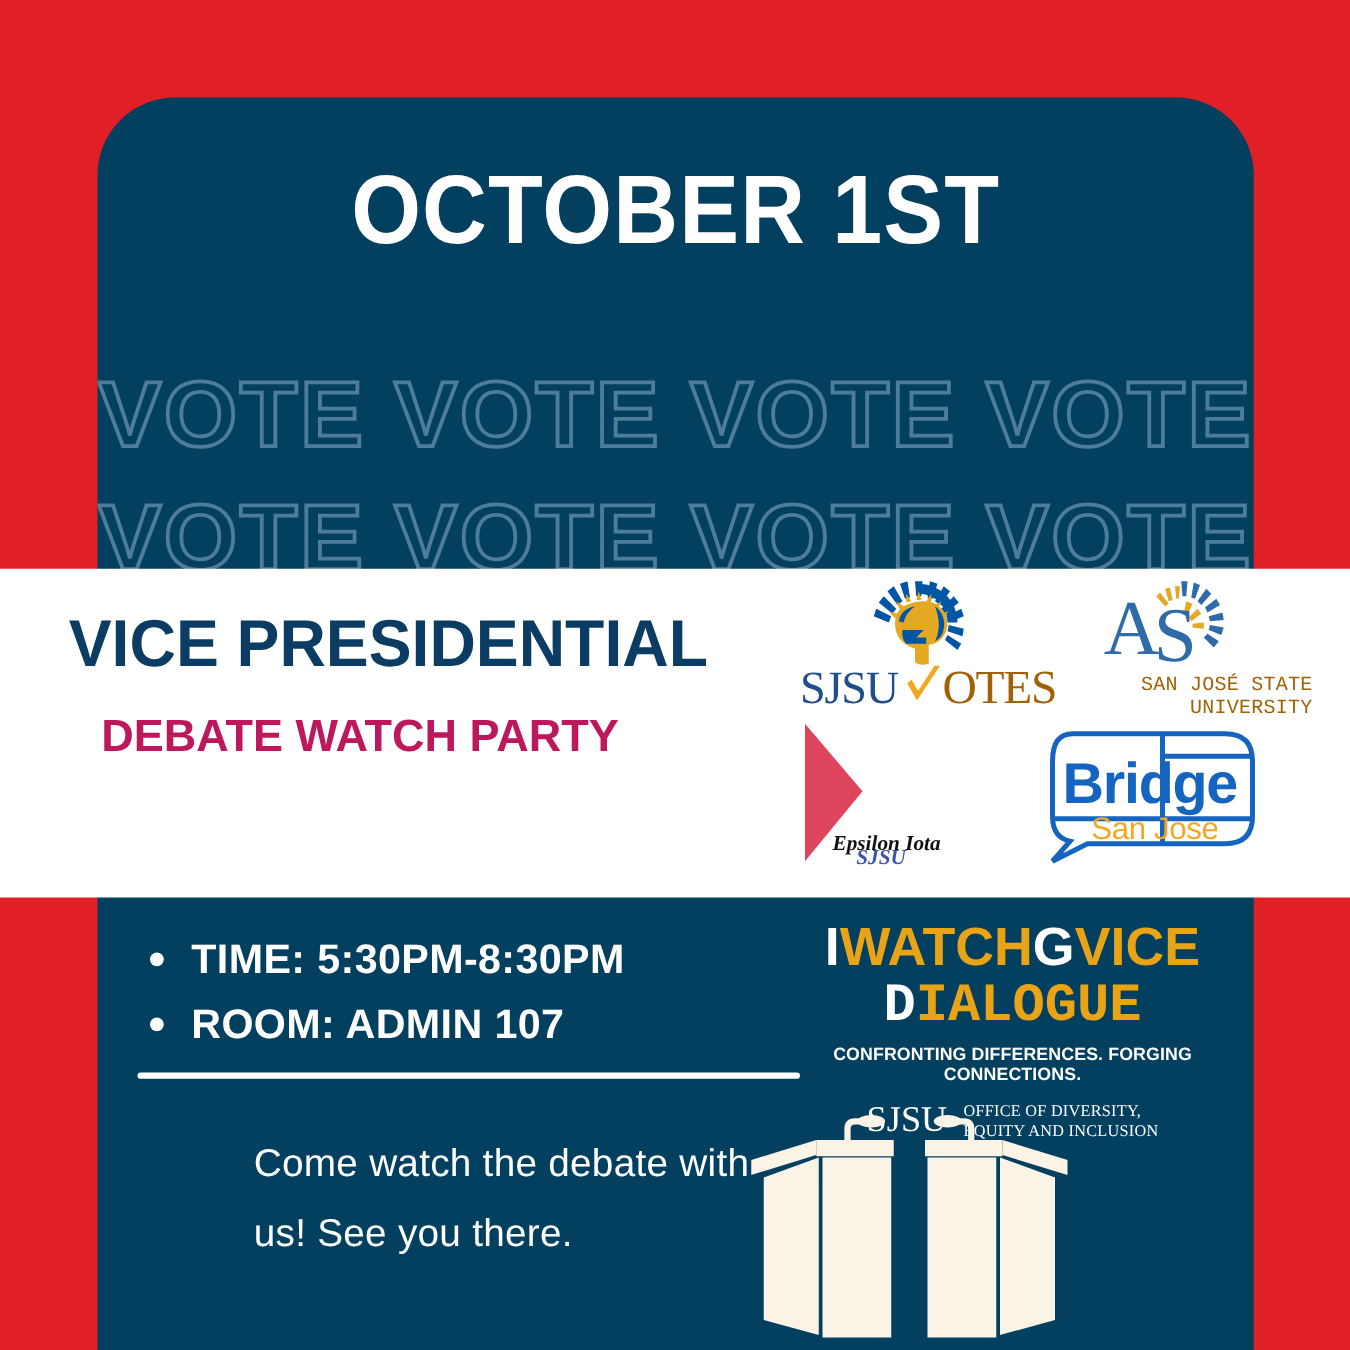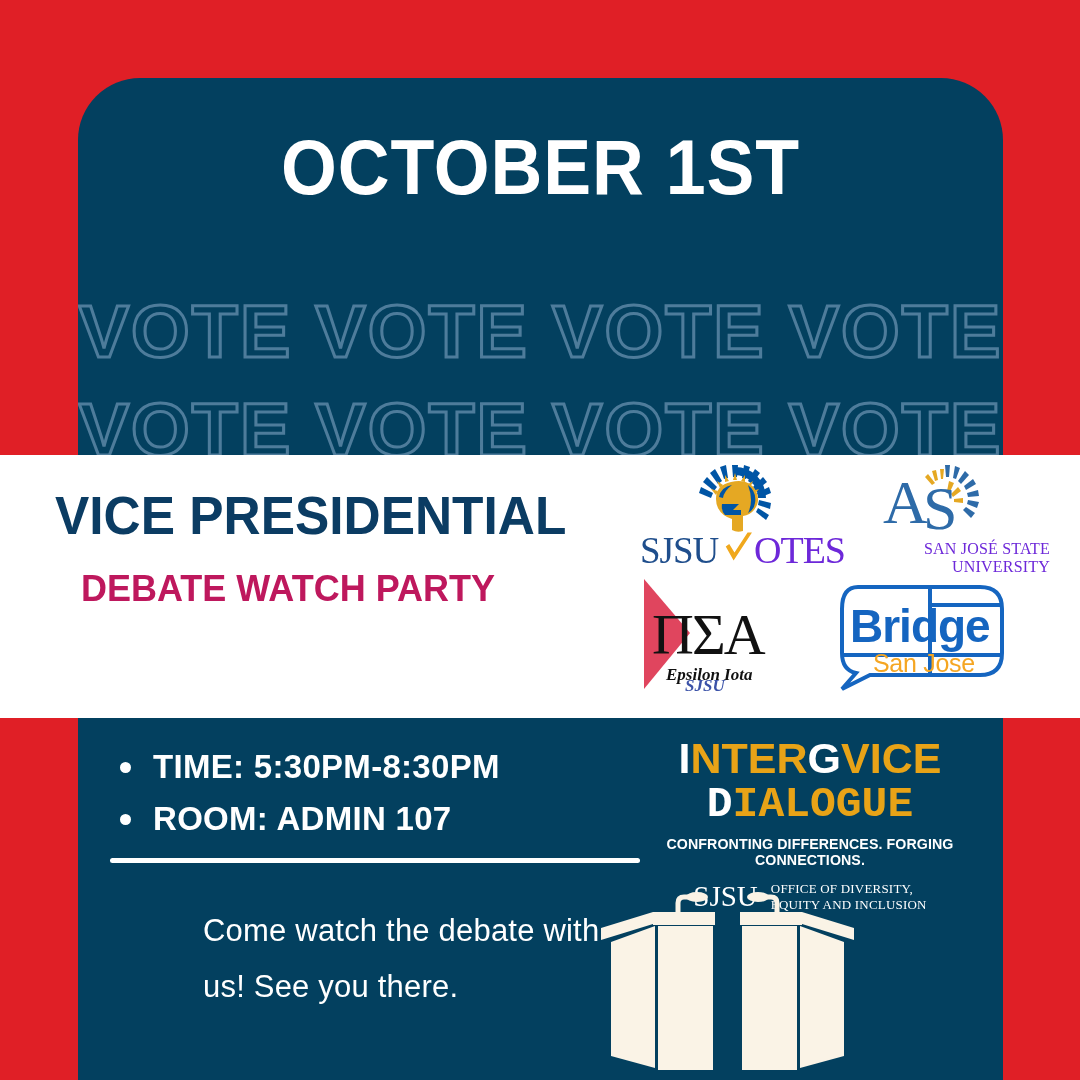--- a/index.html
+++ b/index.html
@@ -66,30 +66,30 @@
 
   .votes-word{
     position:absolute;left:0;bottom:0;width:205px;height:46px;
     display:flex;align-items:center;
   }
   .votes-sjsu{
     font-family:"Liberation Serif", serif;font-size:37px;color:#1F4E8C;
     letter-spacing:-1px;
   }
   .votes-txt{
-    font-family:"Liberation Serif", serif;font-size:38px;color:#6d28d9;
+    font-family:"Liberation Serif", serif;font-size:38px;color:#a16207;
     font-weight:normal;letter-spacing:-1px;margin-left:4px;
   }
 
   .as-text{
     position:absolute;left:0;bottom:0;width:215px;text-align:right;
     line-height:1.12;
   }
   .as-l1{font-size:17.5px;font-weight:bold;color:#2E6BA8;font-family:"Liberation Sans", sans-serif;letter-spacing:.2px;}
-  .as-l2{font-size:16px;color:#6d28d9;font-family:Liberation Serif, serif;letter-spacing:.2px;}
+  .as-l2{font-size:16px;color:#a16207;font-family:Liberation Mono, monospace;letter-spacing:.2px;}
 
   .psa-greek{
     position:absolute;left:22px;top:24px;font-family:"Liberation Serif", serif;
     font-size:58px;color:#111;letter-spacing:-2px;
   }
   .psa-sub{
     position:absolute;left:36px;top:88px;font-family:"Liberation Serif", serif;
     font-size:17px;font-style:italic;font-weight:bold;color:#111;
   }
   .psa-sjsu{
@@ -176,21 +176,21 @@
         <span>ROOM: ADMIN 107</span>
       </div>
     </div>
 
     <div class="divider" style="left:32px;top:780px;"></div>
 
     <div class="tagline" style="left:125px;top:825px;">Come watch the debate with us! See you there.</div>
 
     <div class="igd" style="left:567px;top:657px;">
       <div class="igd-l1">
-        <span class="wht">I</span><span class="gold">NTER</span><span class="wht">G</span><span class="gold">VICE</span>
+        <span class="wht">I</span><span class="gold">WATCH</span><span class="wht">G</span><span class="gold">VICE</span>
       </div>
       <div class="igd-l2">
         <span class="wht">D</span><span class="gold">IALOGUE</span>
       </div>
       <div class="igd-tag">CONFRONTING DIFFERENCES. FORGING CONNECTIONS.</div>
       <div class="igd-sjsu">
         <span class="igd-sjsu-mark">SJSU</span>
         <span class="igd-odei">
           <span>OFFICE OF DIVERSITY,</span><br>
           <span>EQUITY AND INCLUSION</span>
@@ -295,21 +295,20 @@
       </svg>
       <div class="as-text">
         <div class="as-l2">SAN JOSÉ STATE UNIVERSITY</div>
       </div>
     </div>
 
     <div class="logo-row psa-logo">
       <svg width="150" height="120" viewBox="0 0 150 120" style="position:absolute;left:0;top:0;">
         <path d="M14 2 L60 56 L14 112 Z" fill="#E0455E"></path>
       </svg>
-      <div class="psa-greek">ΠΣΑ</div>
       <div class="psa-sub">Epsilon Iota</div>
       <div class="psa-sjsu">SJSU</div>
     </div>
 
     <div class="logo-row bridge-logo">
       <svg width="190" height="108" viewBox="0 0 190 108" style="position:absolute;left:0;top:0;">
         <path d="M28 4 L150 4 q22 0 22 22 L172 70 q0 22 -22 22 L40 92 L12 106 L26 90 q-14 -3 -14 -20 L12 26 q0 -22 16 -22 Z" fill="none" stroke="#1565C0" stroke-width="4"></path>
         <line x1="100" y1="4" x2="100" y2="92" stroke="#1565C0" stroke-width="4"></line>
         <line x1="100" y1="22" x2="172" y2="22" stroke="#1565C0" stroke-width="4"></line>
         <line x1="12" y1="72" x2="172" y2="72" stroke="#1565C0" stroke-width="4"></line>

